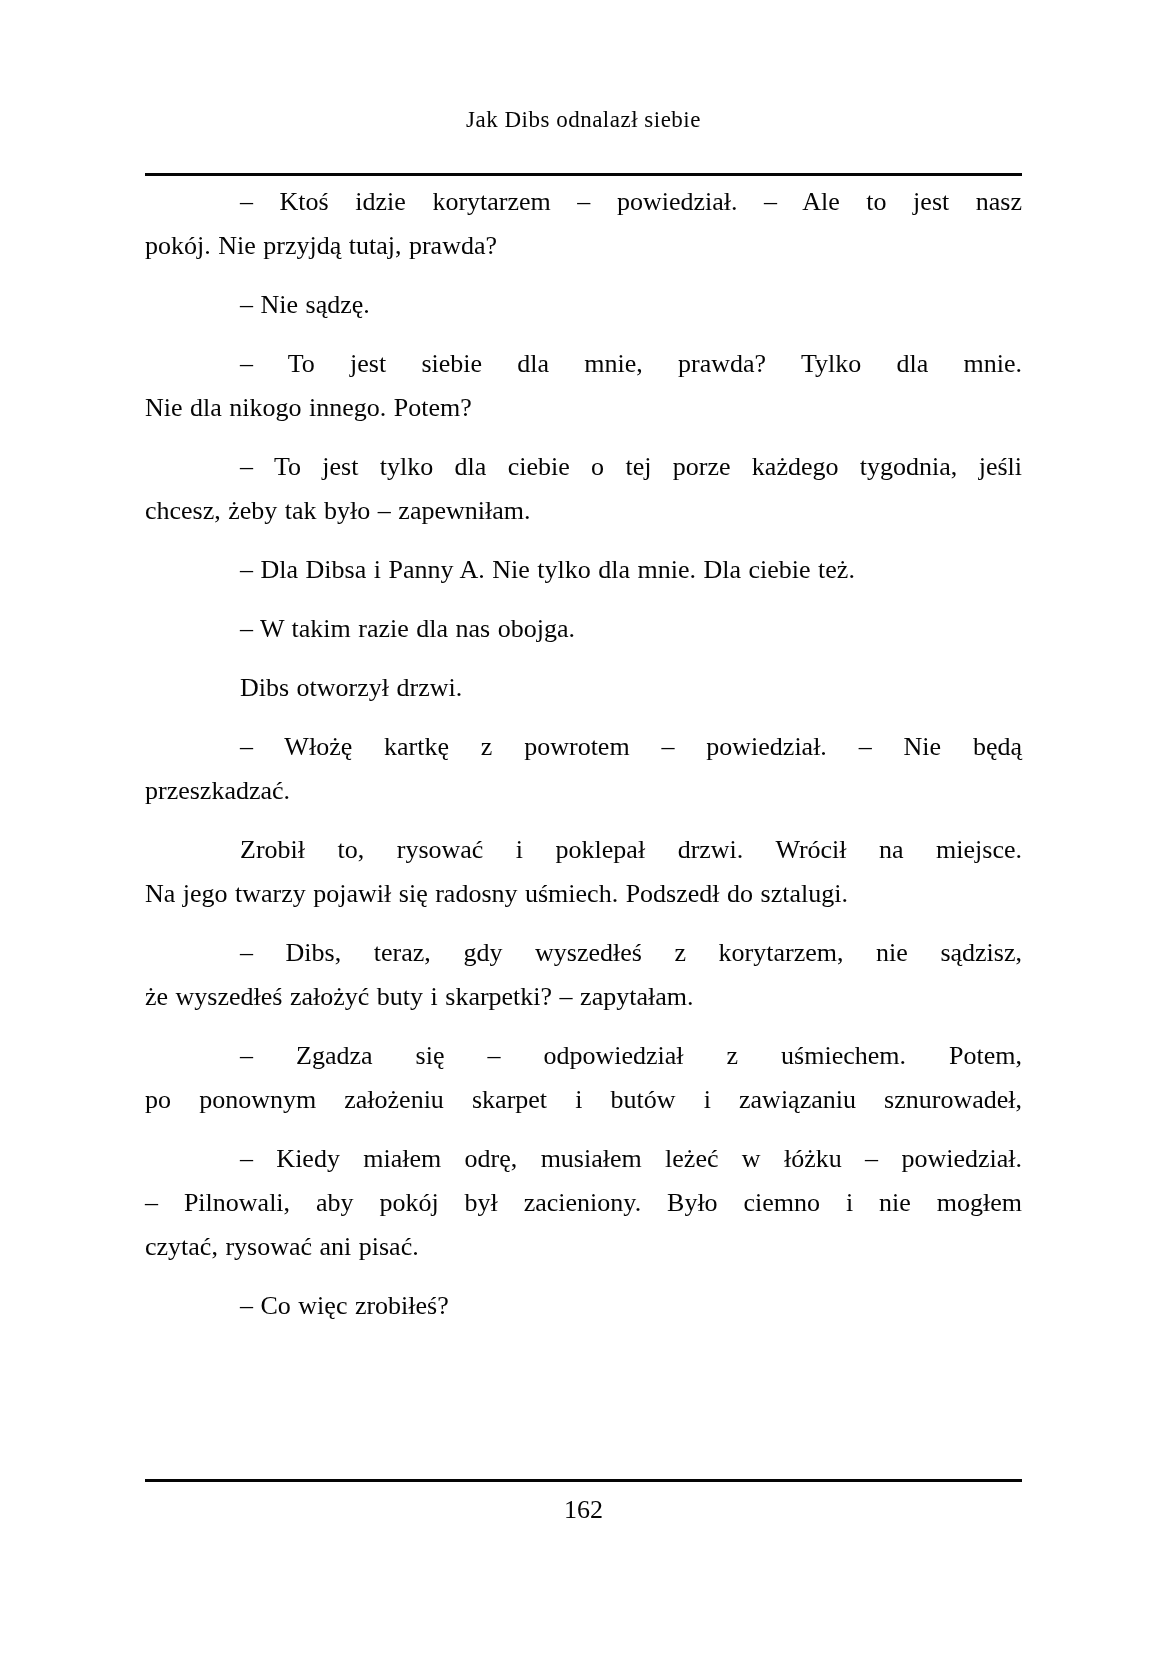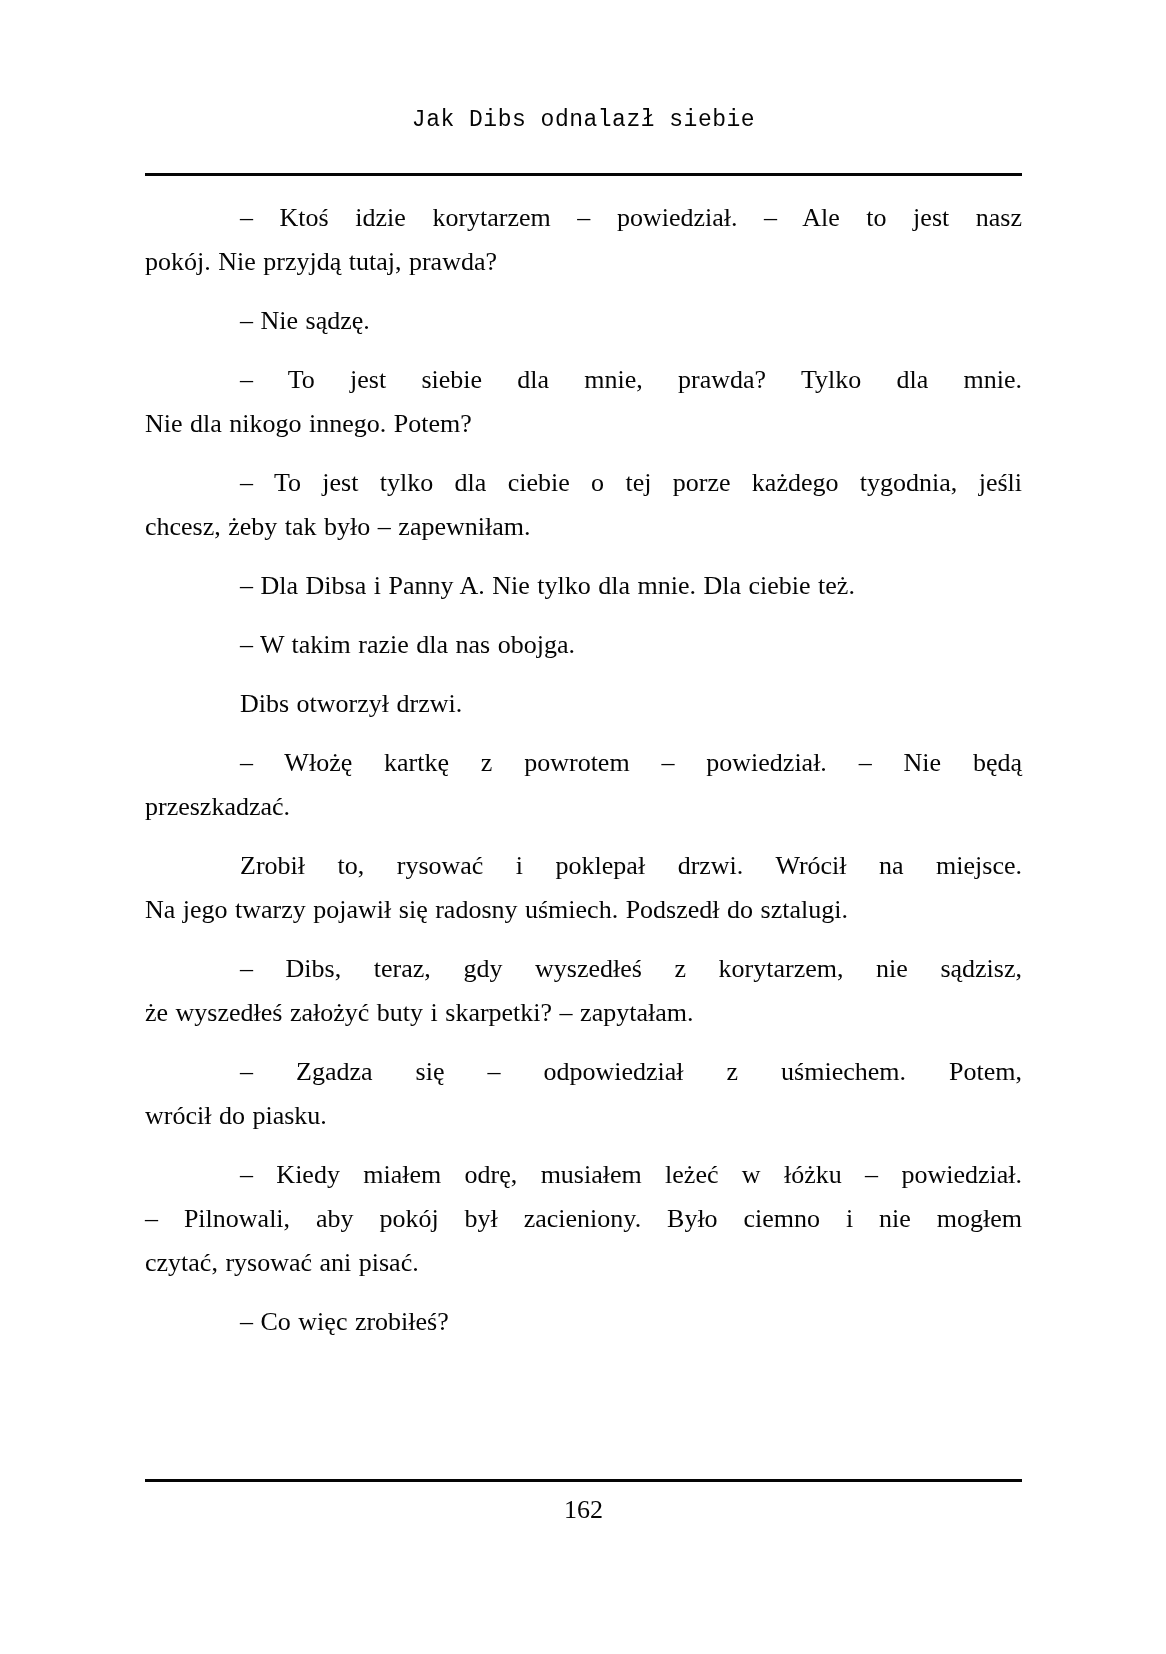--- a/index.html
+++ b/index.html
@@ -17,32 +17,31 @@
     left: 145px;
     top: 0;
     width: 877px;
   }
   .running-header {
     margin-top: 105px;
     text-align: center;
     font-size: 23px;
     line-height: 30px;
     letter-spacing: 0.5px;
-    font-family: Liberation Mono, monospace;
   }
   .rule {
     width: 877px;
     height: 3px;
     background: #050505;
     border: none;
     margin: 0;
   }
   .rule-top { margin-top: 38px; }
   .page-body {
-    padding-top: 20px;
+    padding-top: 4px;
     font-size: 26px;
   }
   .para { margin: 0 0 15px 0; }
   .para:last-child { margin-bottom: 0; }
   .line {
     line-height: 44px;
     text-align: justify;
     text-align-last: left;
     white-space: normal;
     word-spacing: 1px;
@@ -101,21 +100,21 @@
         <div class="para">
           <div class="line indent fill">Zrobił to, rysować i poklepał drzwi. Wrócił na miejsce.</div>
           <div class="line">Na jego twarzy pojawił się radosny uśmiech. Podszedł do sztalugi.</div>
         </div>
         <div class="para">
           <div class="line indent fill">– Dibs, teraz, gdy wyszedłeś z korytarzem, nie sądzisz,</div>
           <div class="line">że wyszedłeś założyć buty i skarpetki? – zapytałam.</div>
         </div>
         <div class="para">
           <div class="line indent fill">– Zgadza się – odpowiedział z uśmiechem. Potem,</div>
-          <div class="line">wrócił do piasku.</div>
+          <div class="line fill">po ponownym założeniu skarpet i butów i zawiązaniu sznurowadeł,</div>
         </div>
         <div class="para">
           <div class="line indent fill">– Kiedy miałem odrę, musiałem leżeć w łóżku – powiedział.</div>
           <div class="line fill">– Pilnowali, aby pokój był zacieniony. Było ciemno i nie mogłem</div>
           <div class="line">czytać, rysować ani pisać.</div>
         </div>
         <div class="para">
           <div class="line indent">– Co więc zrobiłeś?</div>
         </div>
       </div>

